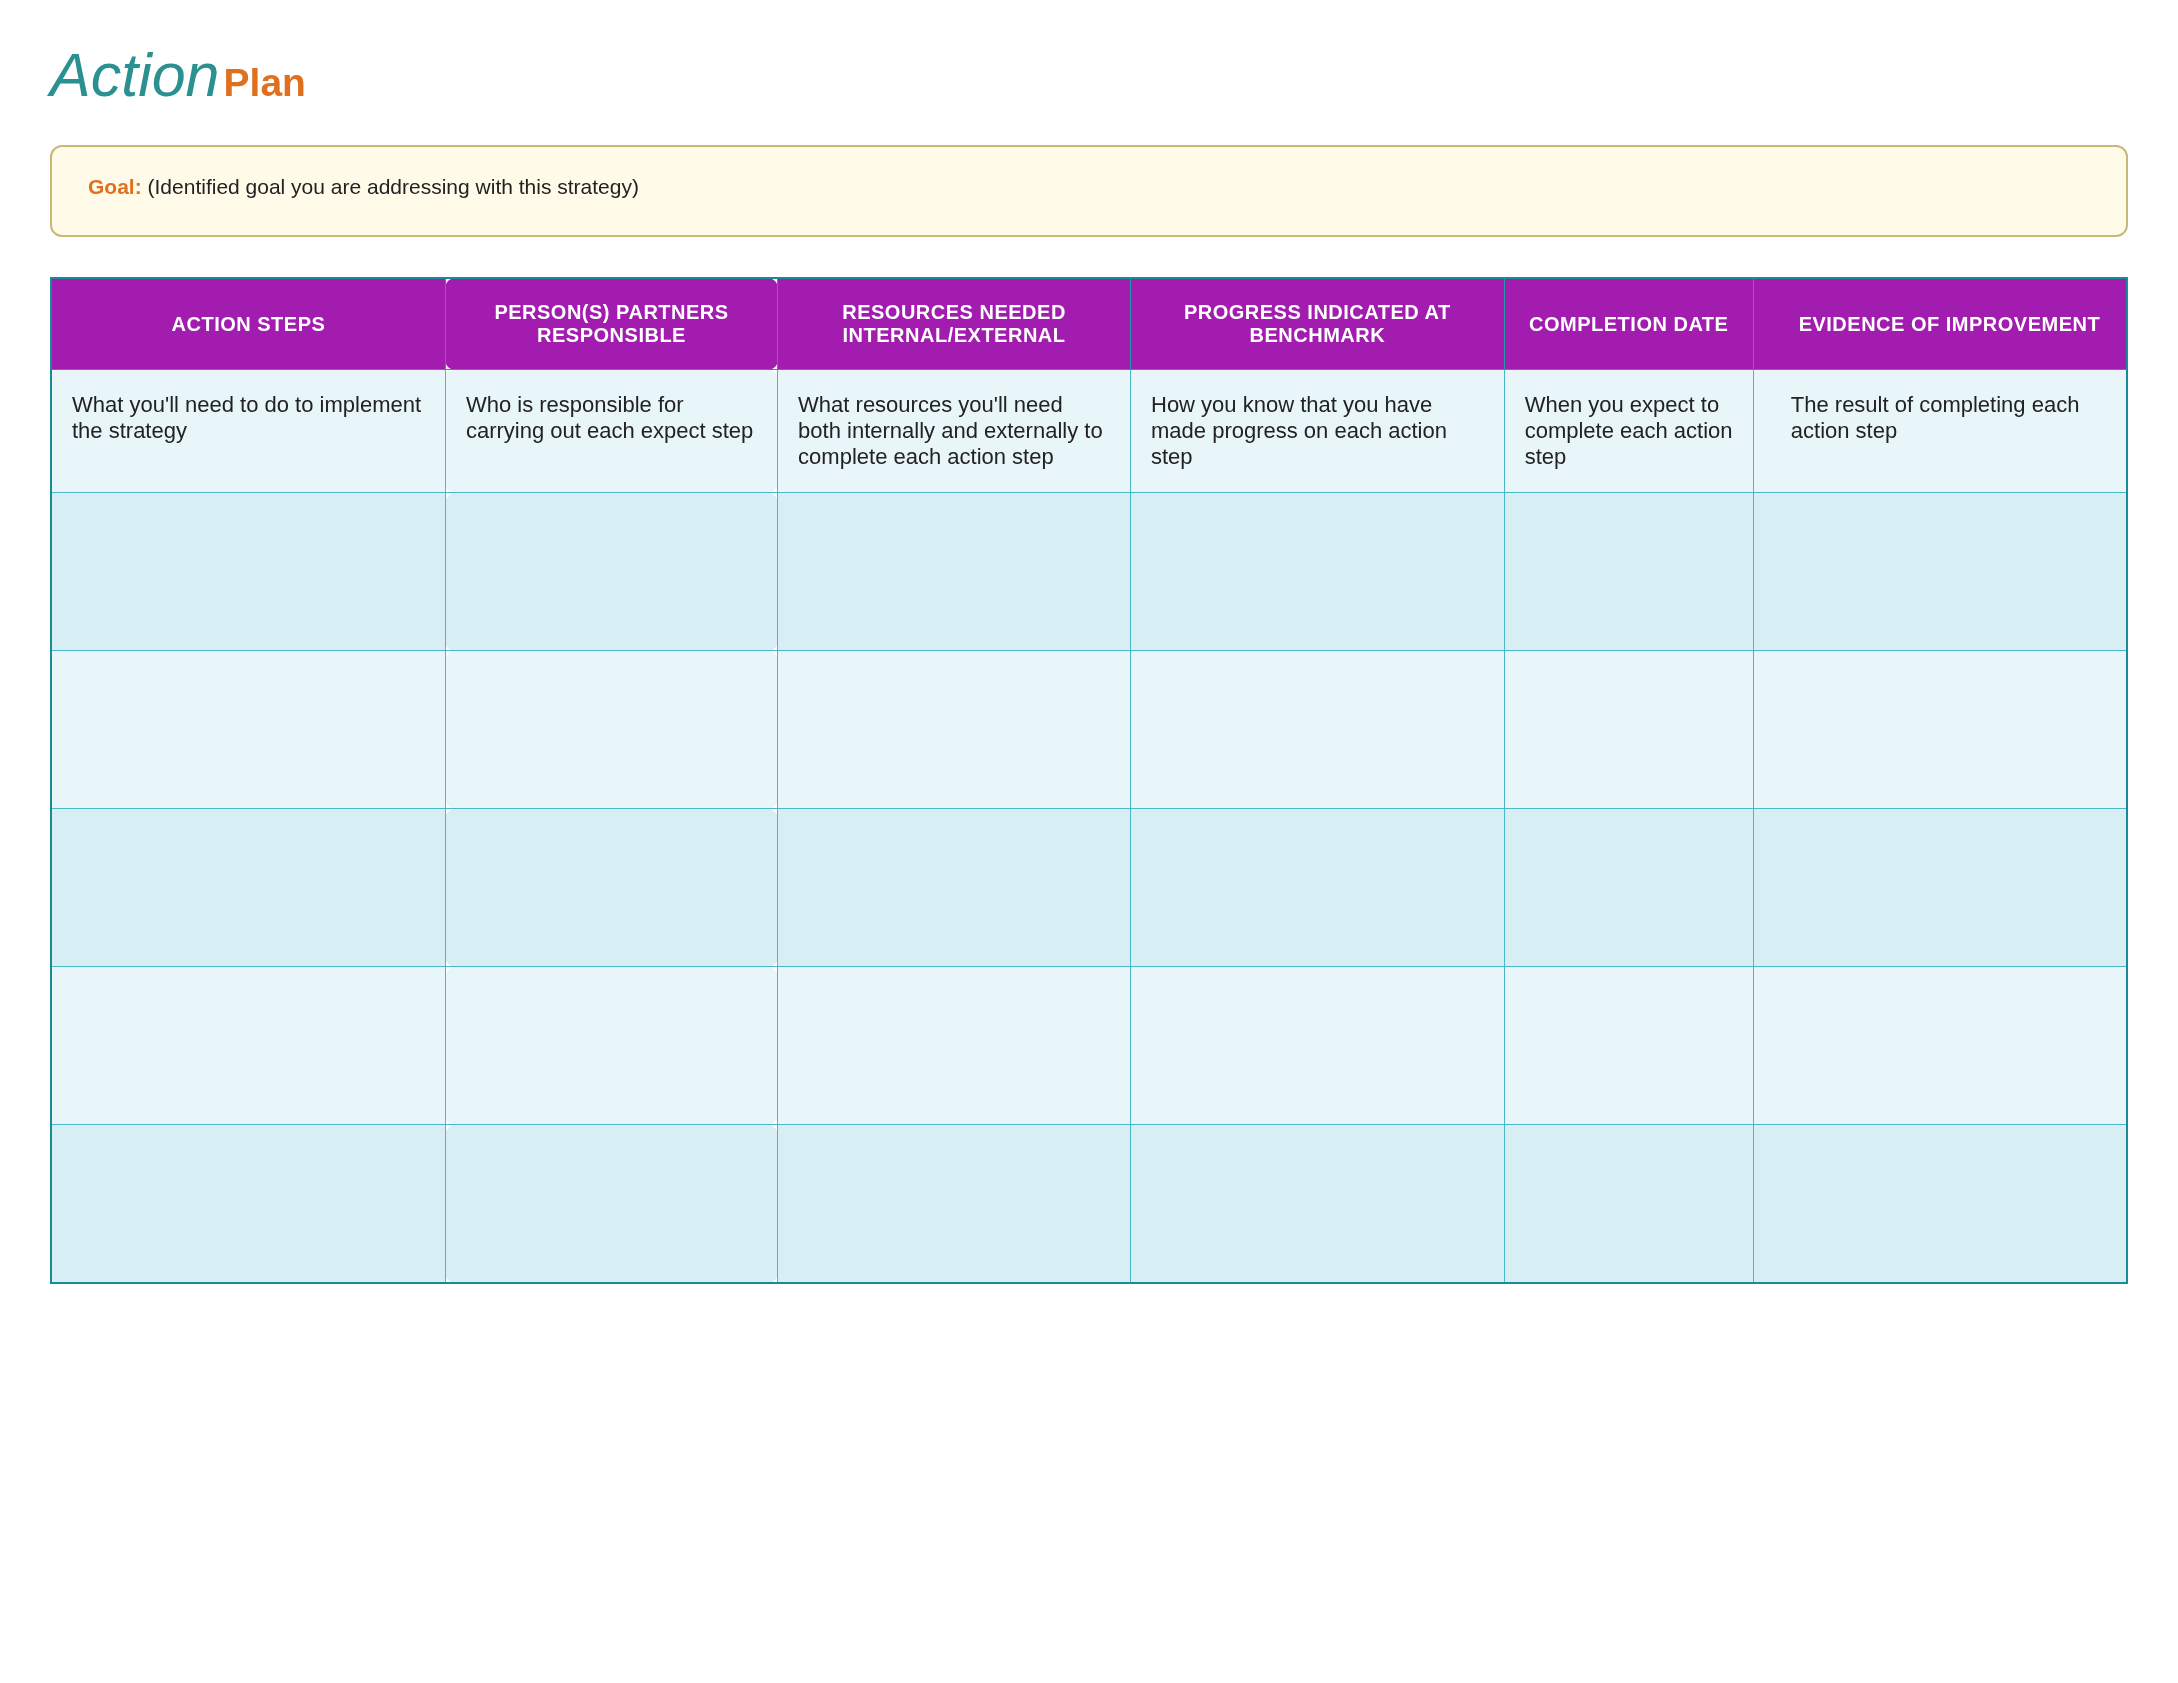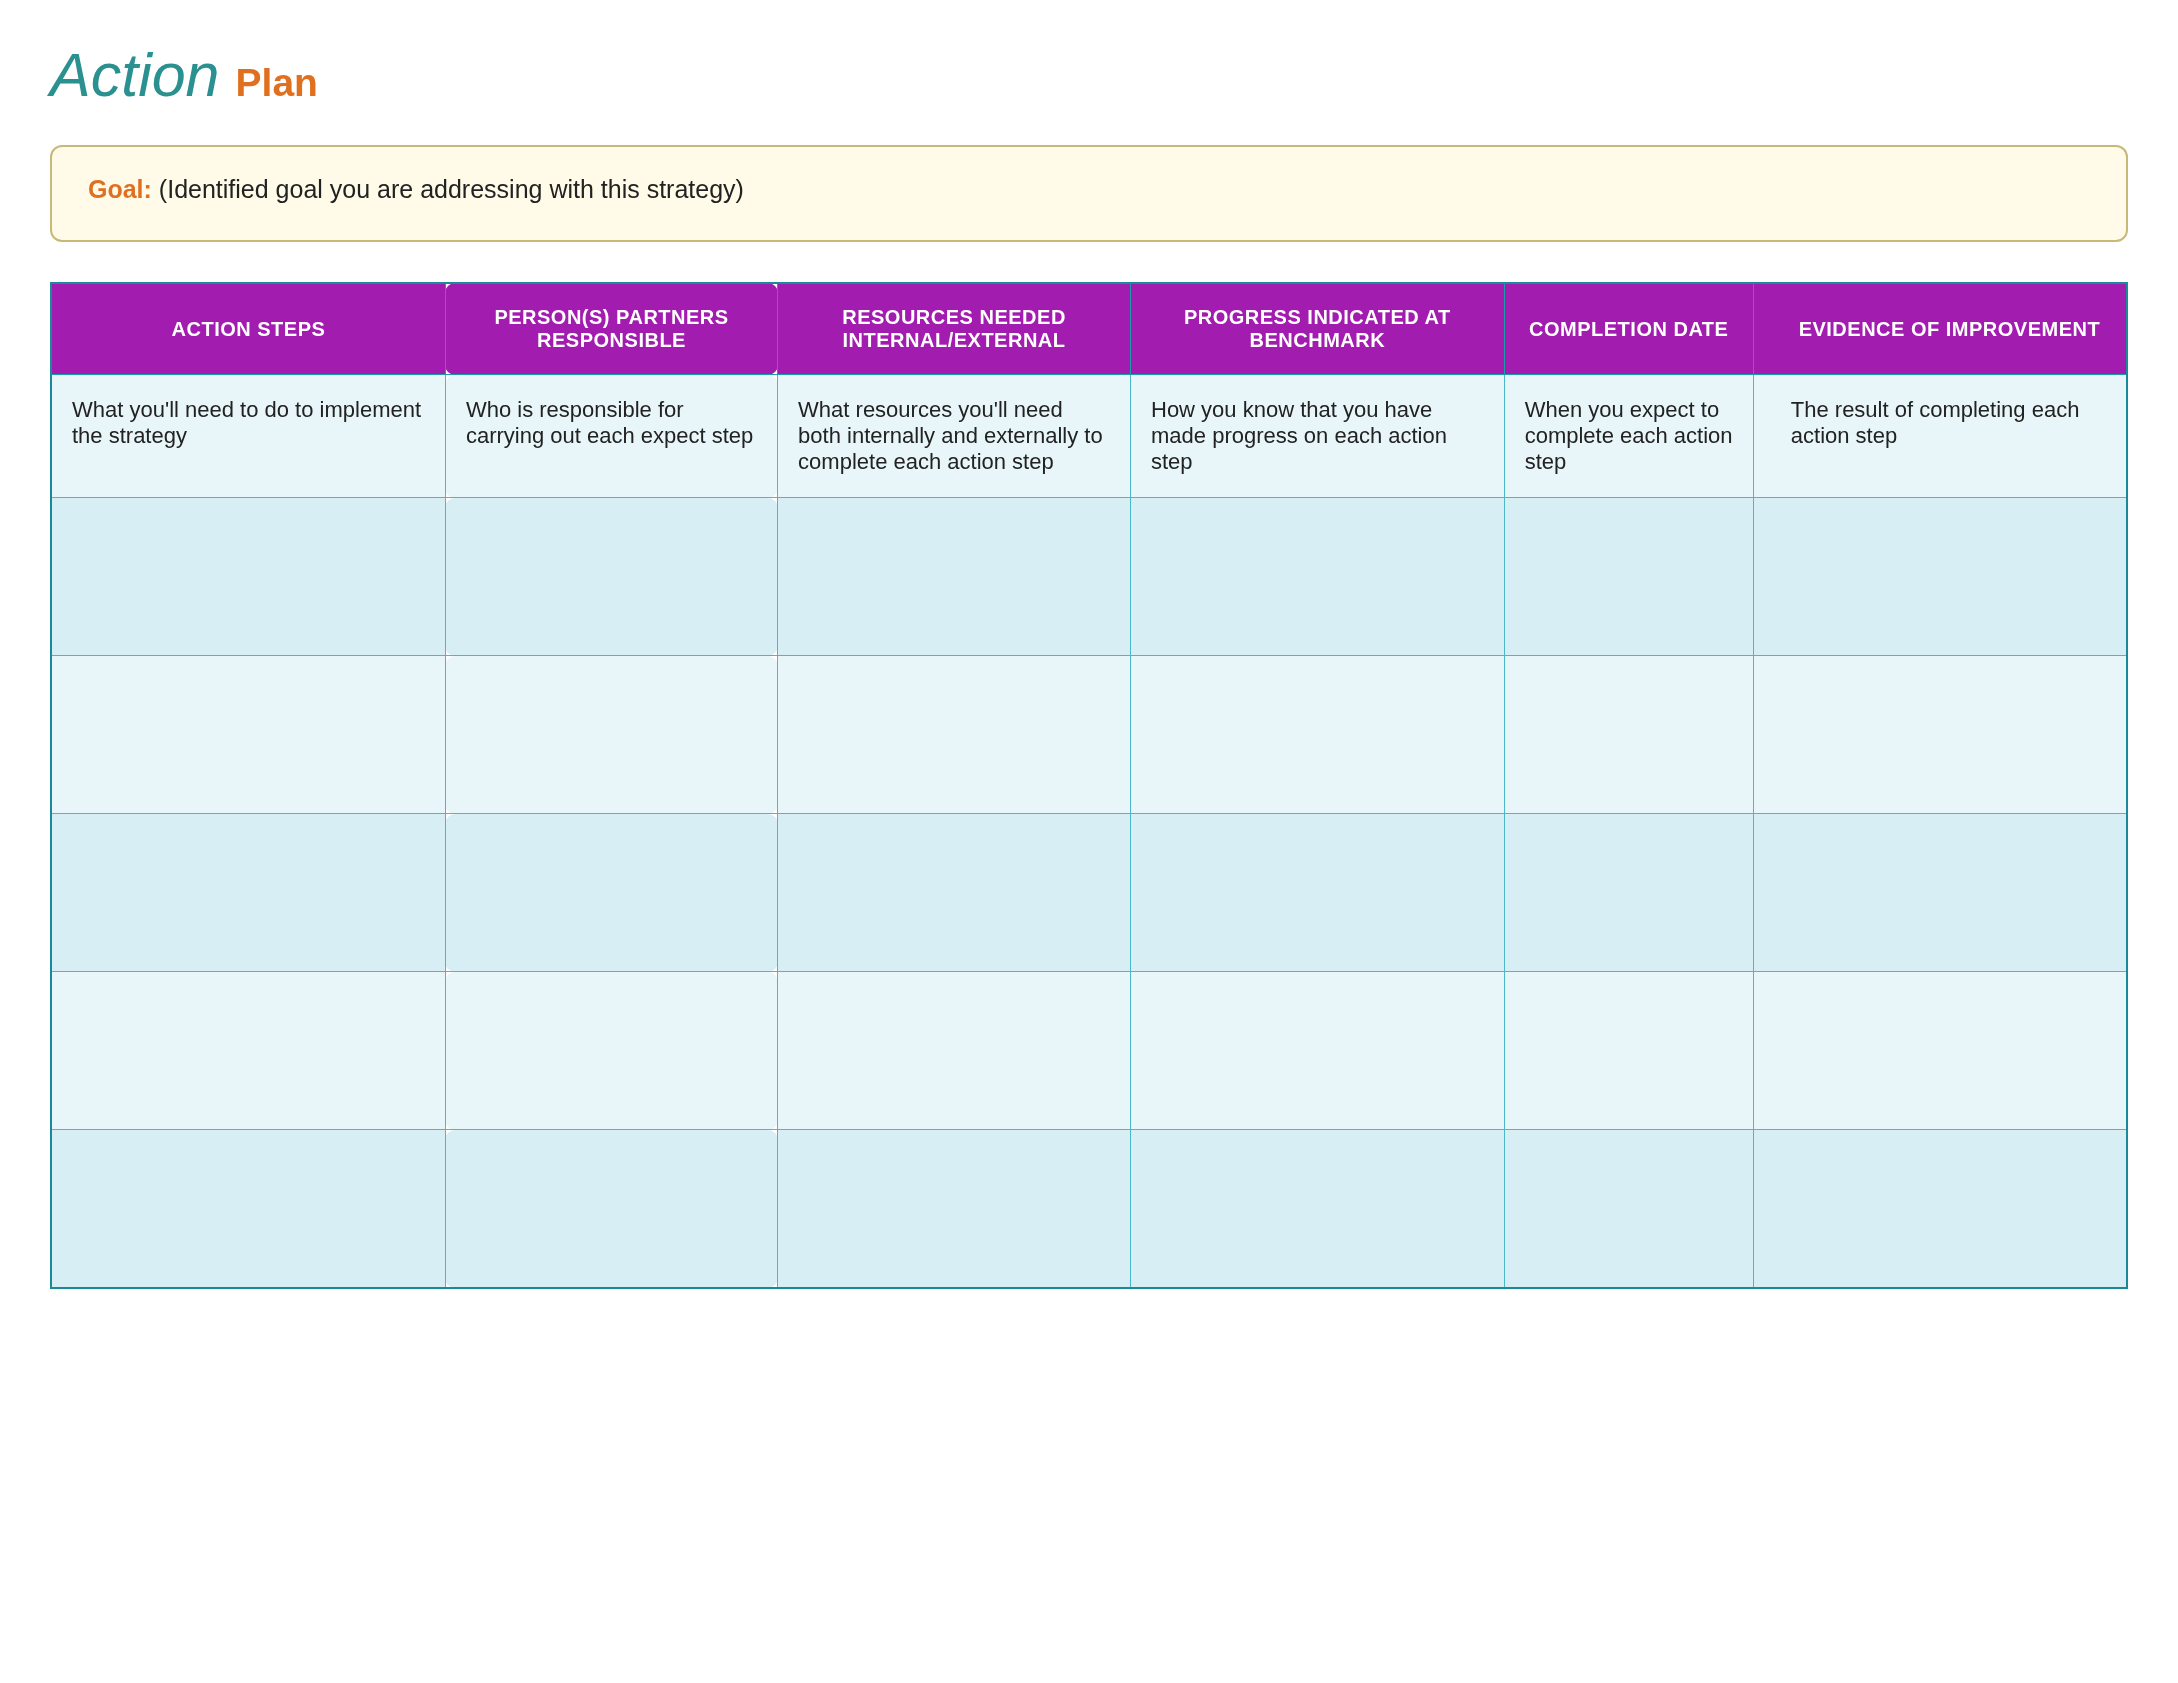--- a/index.html
+++ b/index.html
@@ -13,21 +13,21 @@
       font-family: Arial, sans-serif;
       padding: 40px 50px;
       width: 2178px;
       min-height: 1683px;
       color: #222;
     }
 
     .page-title {
       display: flex;
       align-items: baseline;
-      gap: 16px;
+      gap: 4px;
       margin-bottom: 35px;
     }
 
     .title-action {
       font-size: 61px;
       font-weight: 300;
       color: #2a9090;
       font-style: italic;
     }
 
@@ -45,21 +45,21 @@
 
     .goal-box {
       border: 2px solid #c8b87a;
       border-radius: 12px;
       background: #fffbe8;
       padding: 28px 36px;
       margin-bottom: 40px;
     }
 
     .goal-line {
-      font-size: 25px;
+      font-size: 21px;
       margin-bottom: 8px;
       color: #222;
     }
 
     .goal-label {
       font-weight: 700;
       color: #e07020;
     }
 
     .pronged-line {

